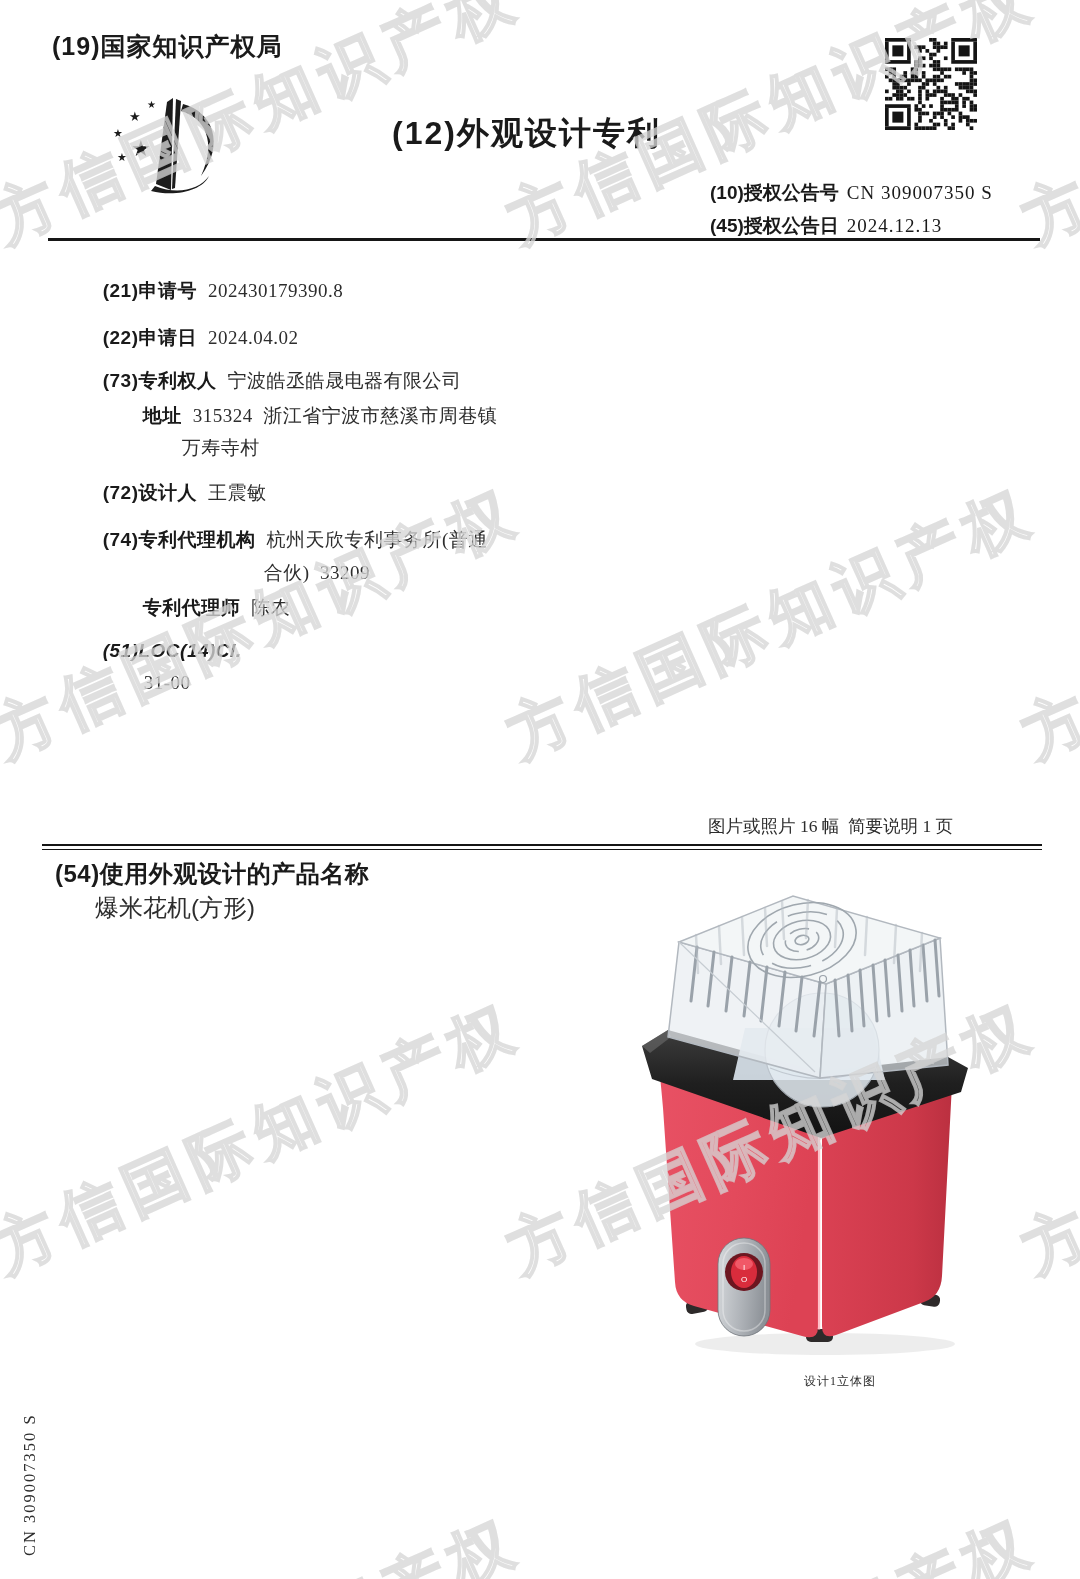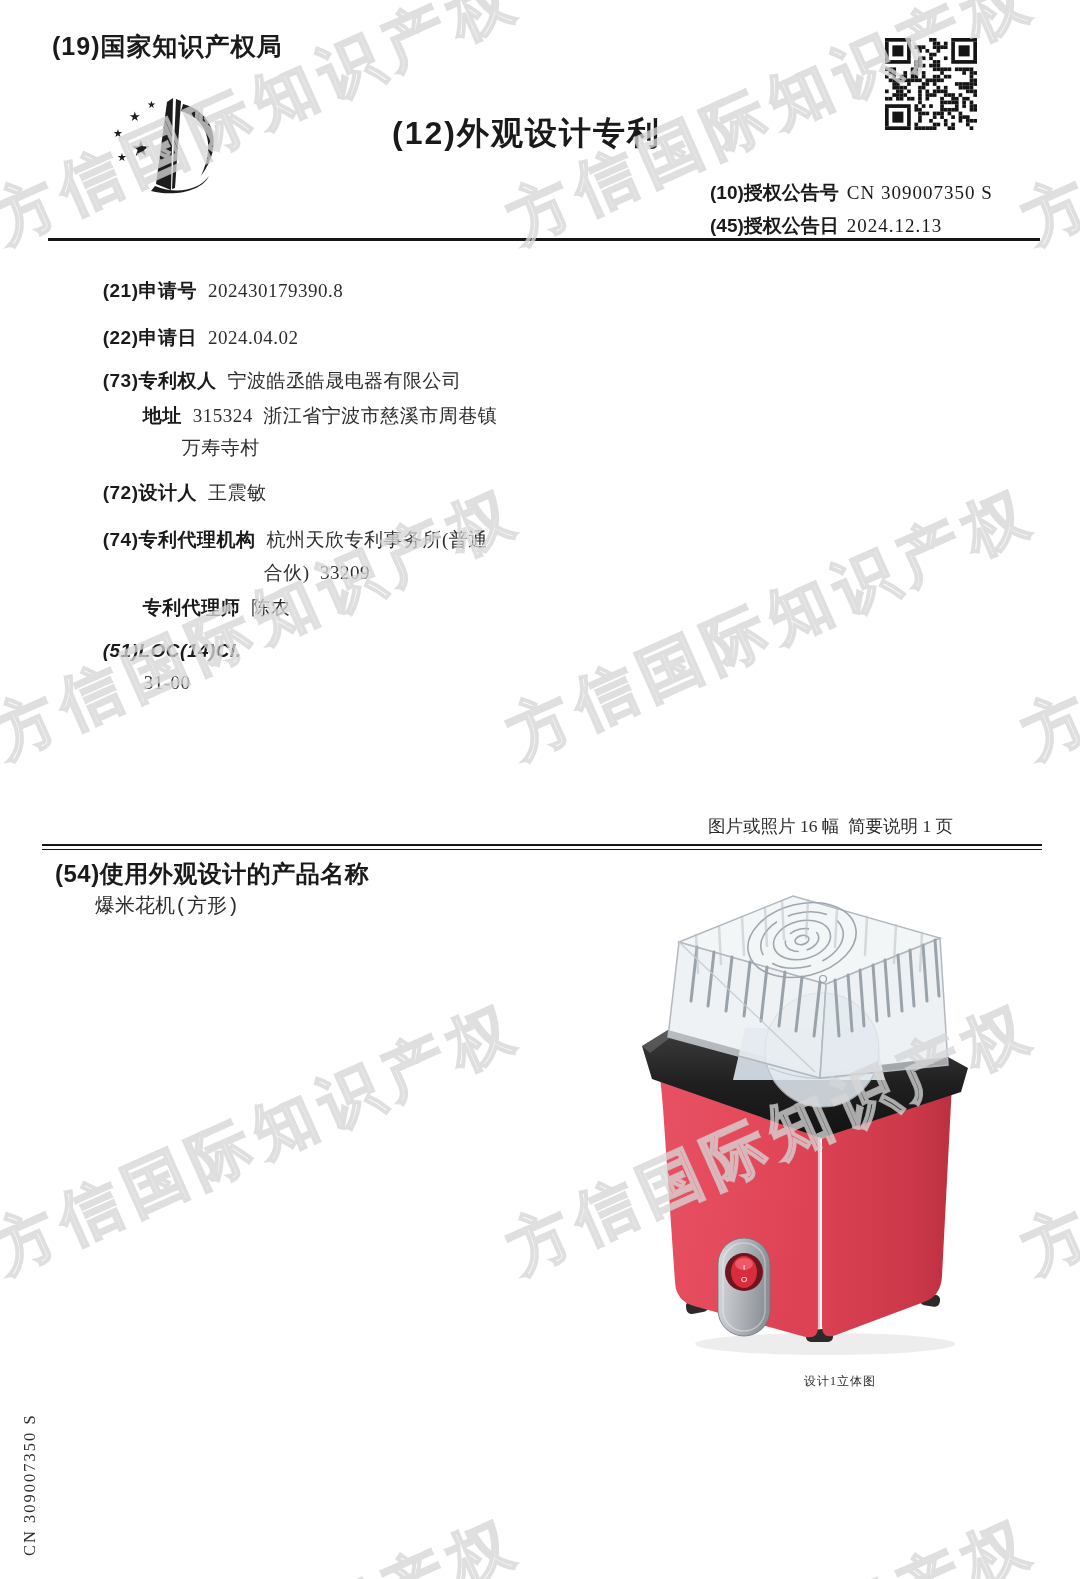--- a/index.html
+++ b/index.html
@@ -17,21 +17,21 @@
   .pub-row .val{font-family:"Liberation Serif","DejaVu Serif",serif;letter-spacing:1px;margin-left:8px;}
   .hr1{left:48px;top:238px;width:992px;height:3px;background:#161616;}
   .hr2{left:42px;top:844px;width:1000px;height:3px;border-top:2.5px solid #161616;border-bottom:1.5px solid #161616;box-sizing:content-box;}
   
   .b-row{left:55px;font-size:19px;white-space:pre-wrap;}
   .b-row .lbl{font-weight:700;letter-spacing:0.5px;margin-left:16px;}
   .b-row .val{font-family:"Liberation Serif","DejaVu Serif",serif;color:#2d2d2d;margin-left:11px;letter-spacing:0.5px;}
   .b-row .val.noml{margin-left:0;}
   .fig-note{right:127px;top:814px;font-family:"Liberation Serif","DejaVu Serif",serif;font-size:17.5px;color:#2d2d2d;white-space:pre-wrap;}
   .sec54{left:55px;top:858px;font-size:24px;font-weight:700;letter-spacing:0.5px;}
-  .prod-name{left:95px;top:892px;font-family:Liberation Mono, monospace;font-size:20px;color:#2d2d2d;}
+  .prod-name{left:95px;top:892px;font-family:Liberation Sans, sans-serif;font-size:24px;color:#2d2d2d;}
   .fig-caption{left:630px;top:1373px;width:420px;text-align:center;font-family:"Liberation Serif","DejaVu Serif",serif;font-size:12px;color:#2d2d2d;letter-spacing:1px;}
   
   .v-code{
     left:20px;top:1556px;transform-origin:0 0;transform:rotate(-90deg);
     font-family:"Liberation Serif","DejaVu Serif",serif;font-size:16.5px;color:#2d2d2d;
     letter-spacing:2px;white-space:nowrap;
   }
   
   .logo{left:103px;top:96px;width:150px;height:100px;}
   .logo .star{position:absolute;color:#1c1c1c;line-height:1;}

